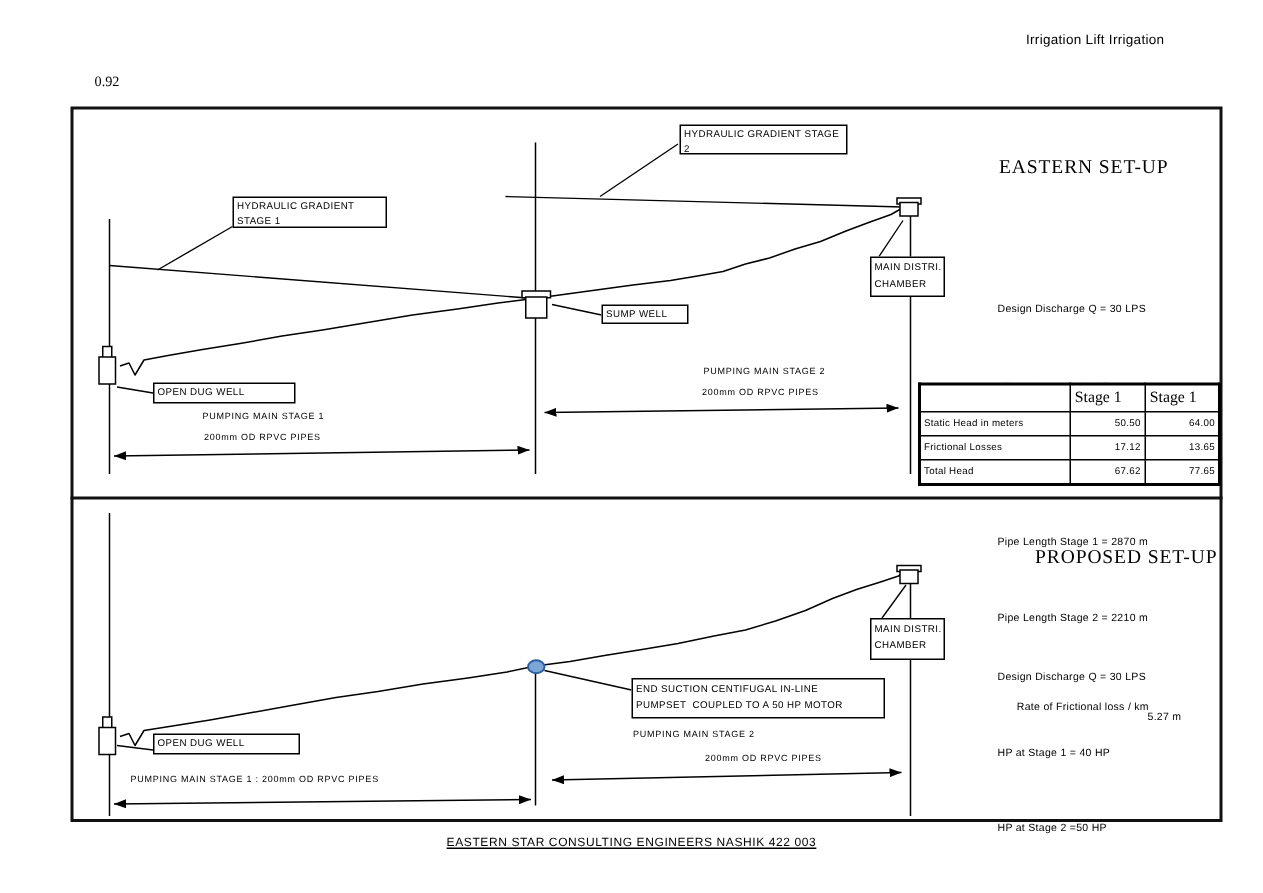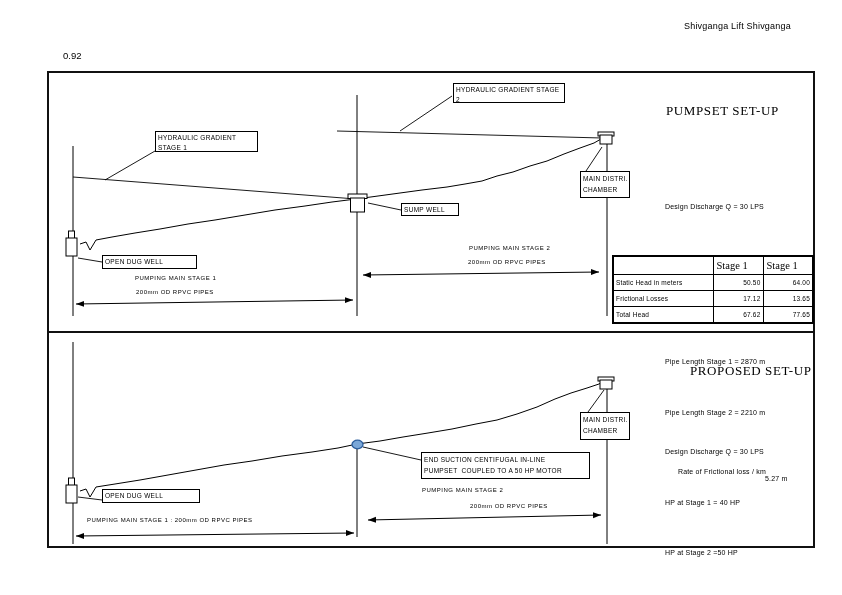--- a/index.html
+++ b/index.html
@@ -36,28 +36,28 @@
     padding:0 0 0 3px; vertical-align:middle;
   }
   table.head-table tr.bdy td { height:13px; font-size:6.5px; letter-spacing:0.2px; vertical-align:middle; }
   table.head-table td.lab { padding-left:2px; }
   table.head-table td.num { text-align:right; padding-right:2px; font-size:7px; }
   #footer-line {
     position:absolute; left:0; top:557px; width:842px; text-align:center;
     font-size:8px; letter-spacing:0.4px; text-decoration:underline;
   }
   #doc-title { position:absolute; left:684px; top:21px; font-size:9px; letter-spacing:0.2px; }
-  #rev-number { position:absolute; left:63px; top:50px; font-family:Liberation Sans, sans-serif; font-size:9.5px; }
+  #rev-number { position:absolute; left:63px; top:50px; font-family:Liberation Serif, serif; font-size:9.5px; }
 </style>
 </head>
 <body>
 
 <div id="page">
 
-  <div id="doc-title">Shivganga Lift Shivganga</div>
+  <div id="doc-title">Irrigation Lift Irrigation</div>
   <div id="rev-number">0.92</div>
 
   <div id="outer-border"></div>
   <div id="panel-divider"></div>
 
   <svg id="drawing-svg" width="842" height="595" viewBox="0 0 842 595">
     <defs>
       <marker id="ah" markerWidth="9" markerHeight="8" refX="8" refY="3" orient="auto-start-reverse" markerUnits="userSpaceOnUse">
         <path d="M0,0 L8,3 L0,6 z" fill="#000"></path>
       </marker>
@@ -125,21 +125,21 @@
 
   <div class="lbl-box" style="left:102px; top:255px; width:95px; height:14px;">
     <div>OPEN DUG WELL</div>
   </div>
 
   <div class="lbl-box" style="left:580px; top:171px; width:50px; height:27px; line-height:11px;">
     <div>MAIN DISTRI.</div>
     <div>CHAMBER</div>
   </div>
 
-  <div class="abs title" style="left:666px; top:103px;">PUMPSET SET-UP</div>
+  <div class="abs title" style="left:666px; top:103px;">EASTERN SET-UP</div>
 
   <div class="abs sans-xs" style="left:135px; top:275px;">PUMPING MAIN STAGE 1</div>
   <div class="abs sans-xs" style="left:136px; top:289px;">200mm OD RPVC PIPES</div>
   <div class="abs sans-xs" style="left:469px; top:245px;">PUMPING MAIN STAGE 2</div>
   <div class="abs sans-xs" style="left:468px; top:259px;">200mm OD RPVC PIPES</div>
 
   <div class="abs" style="left:665px; top:167px;">
     <div class="info-line">Design Discharge Q = 30 LPS</div>
     <div class="info-line">HP at Stage 1 = 40 HP</div>
     <div class="info-line">HP at Stage 2 =50 HP</div>
@@ -202,14 +202,15 @@
   <div class="abs sans-xs" style="left:87px; top:517px;">PUMPING MAIN STAGE 1 : 200mm OD RPVC PIPES</div>
 
   <div class="abs" style="left:665px; top:412px;">
     <div class="info-line2">Design Discharge Q = 30 LPS</div>
     <div class="info-line2">HP at Stage 1 = 40 HP</div>
     <div class="info-line2">HP at Stage 2 =50 HP</div>
     
     
   </div>
 
+  <div id="footer-line">EASTERN STAR CONSULTING ENGINEERS NASHIK 422 003</div>
 
 </div>
 
 </body></html>

